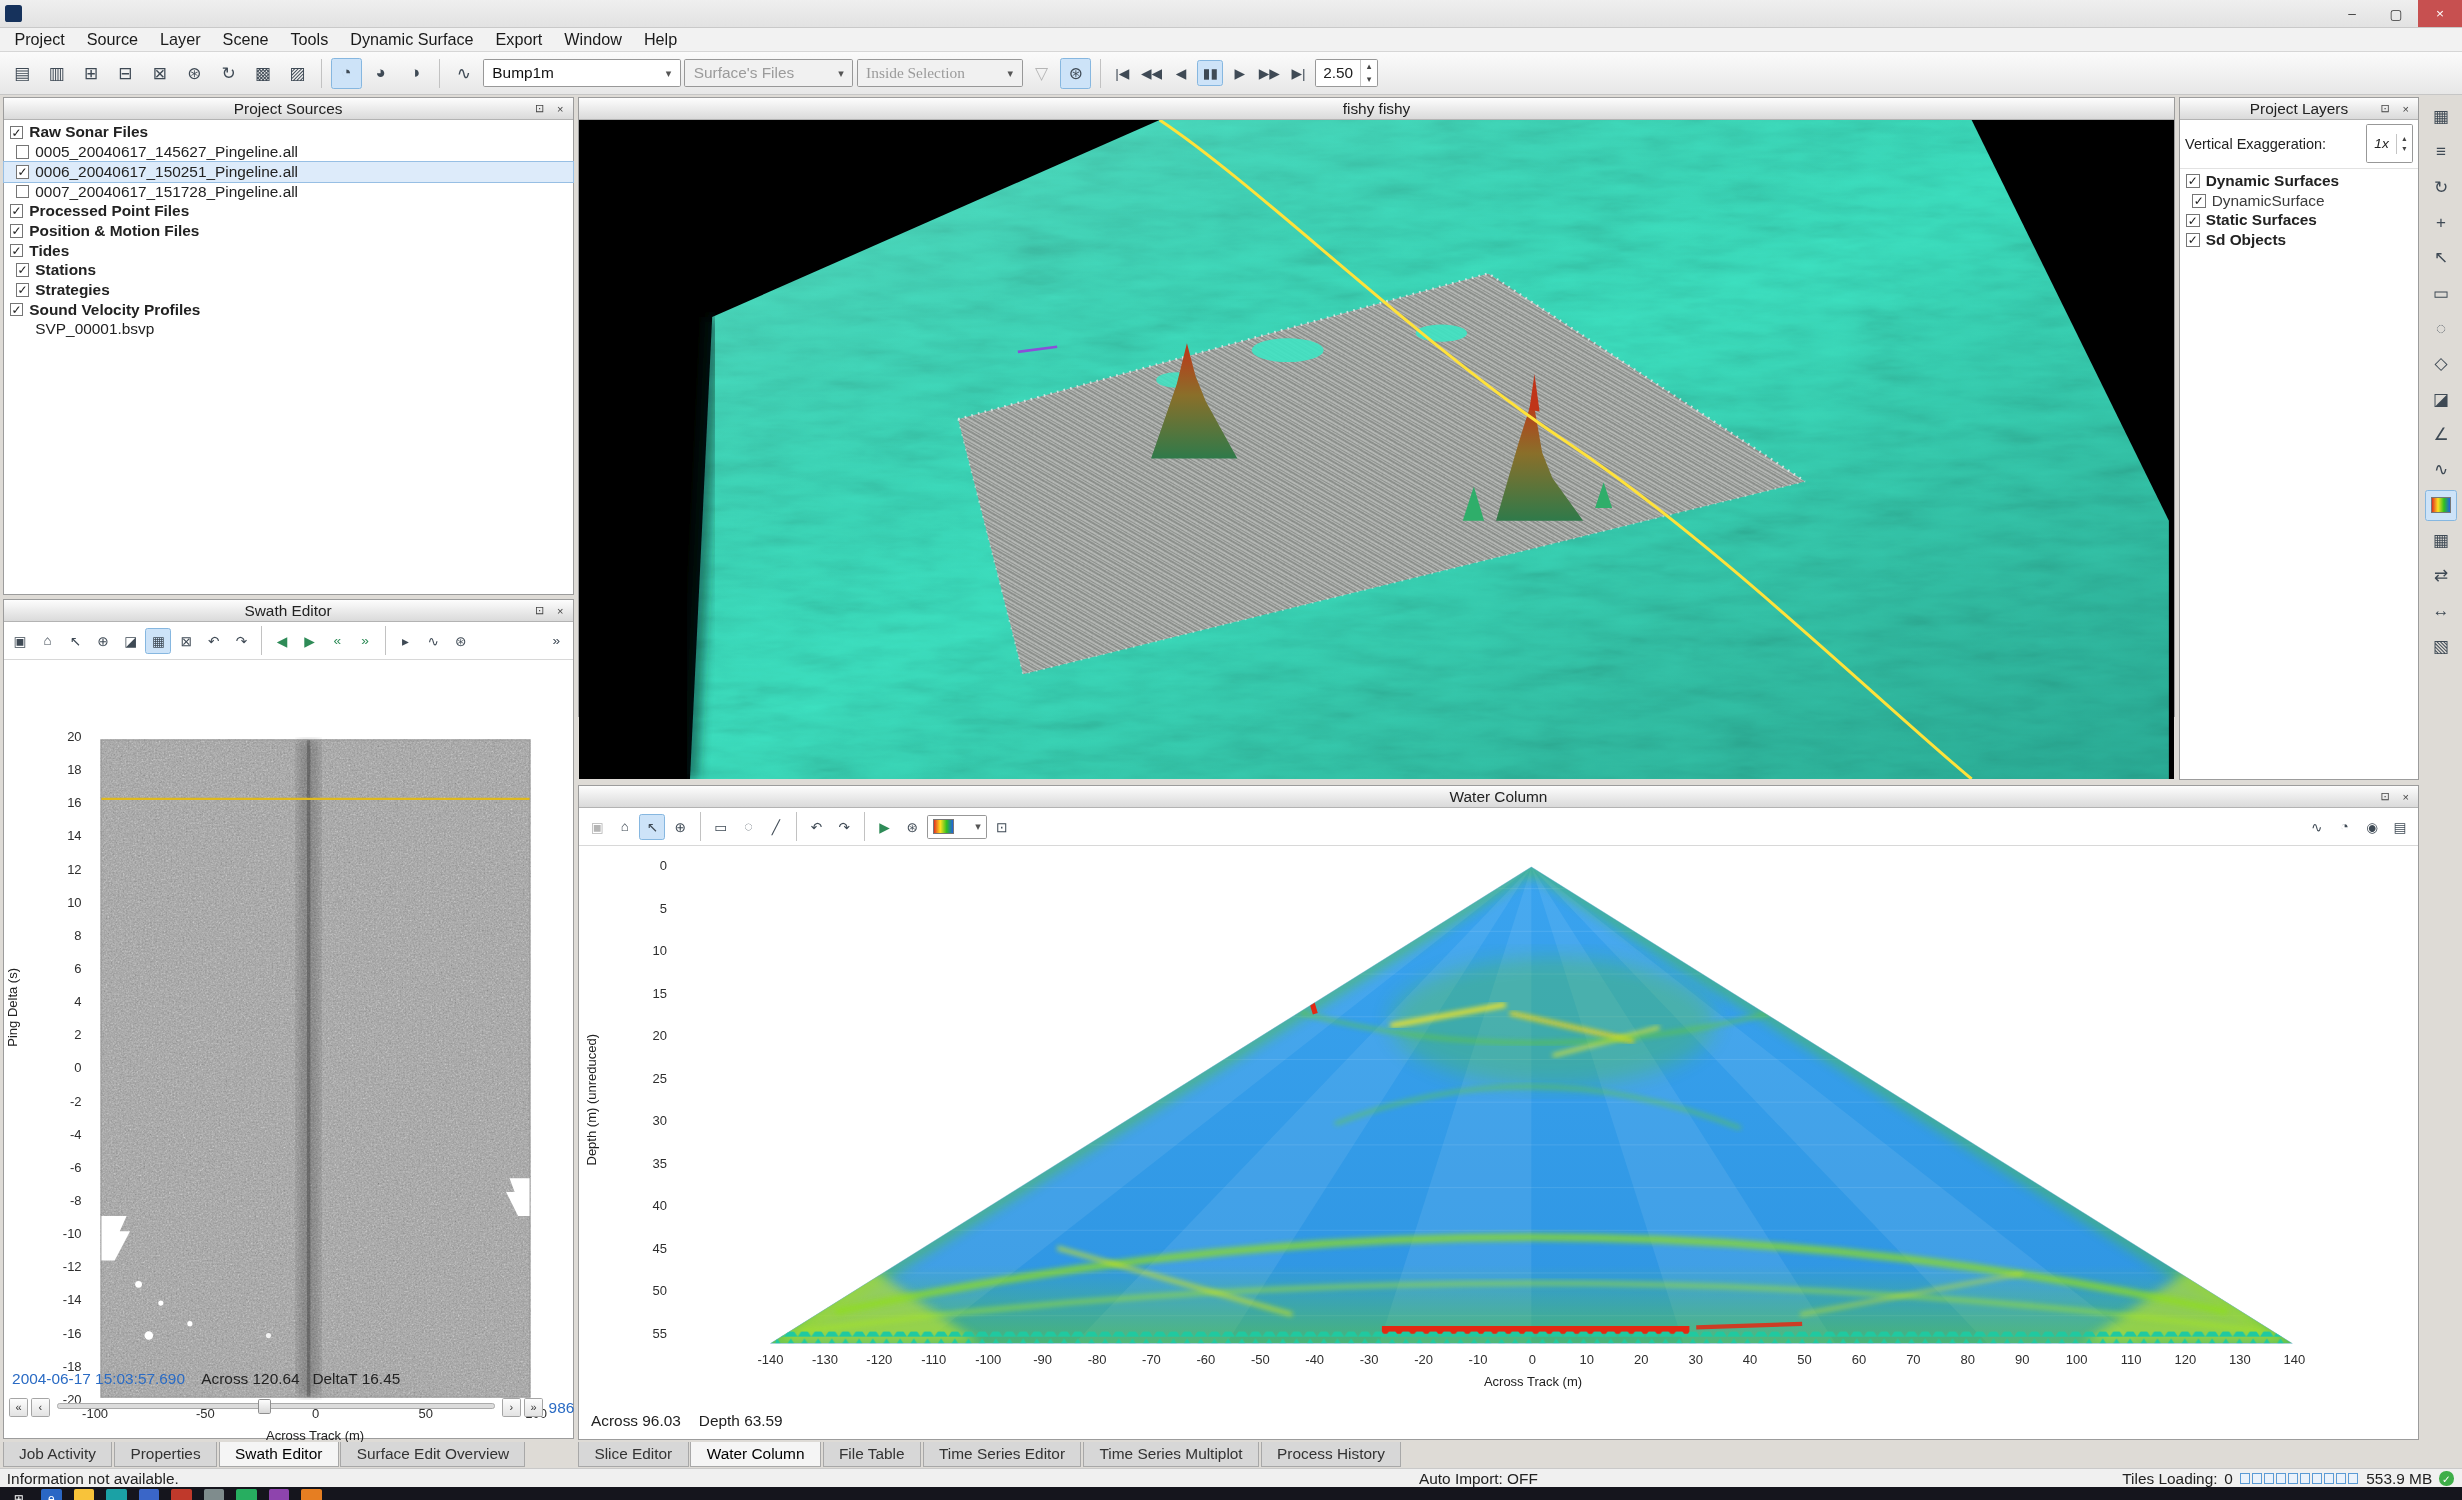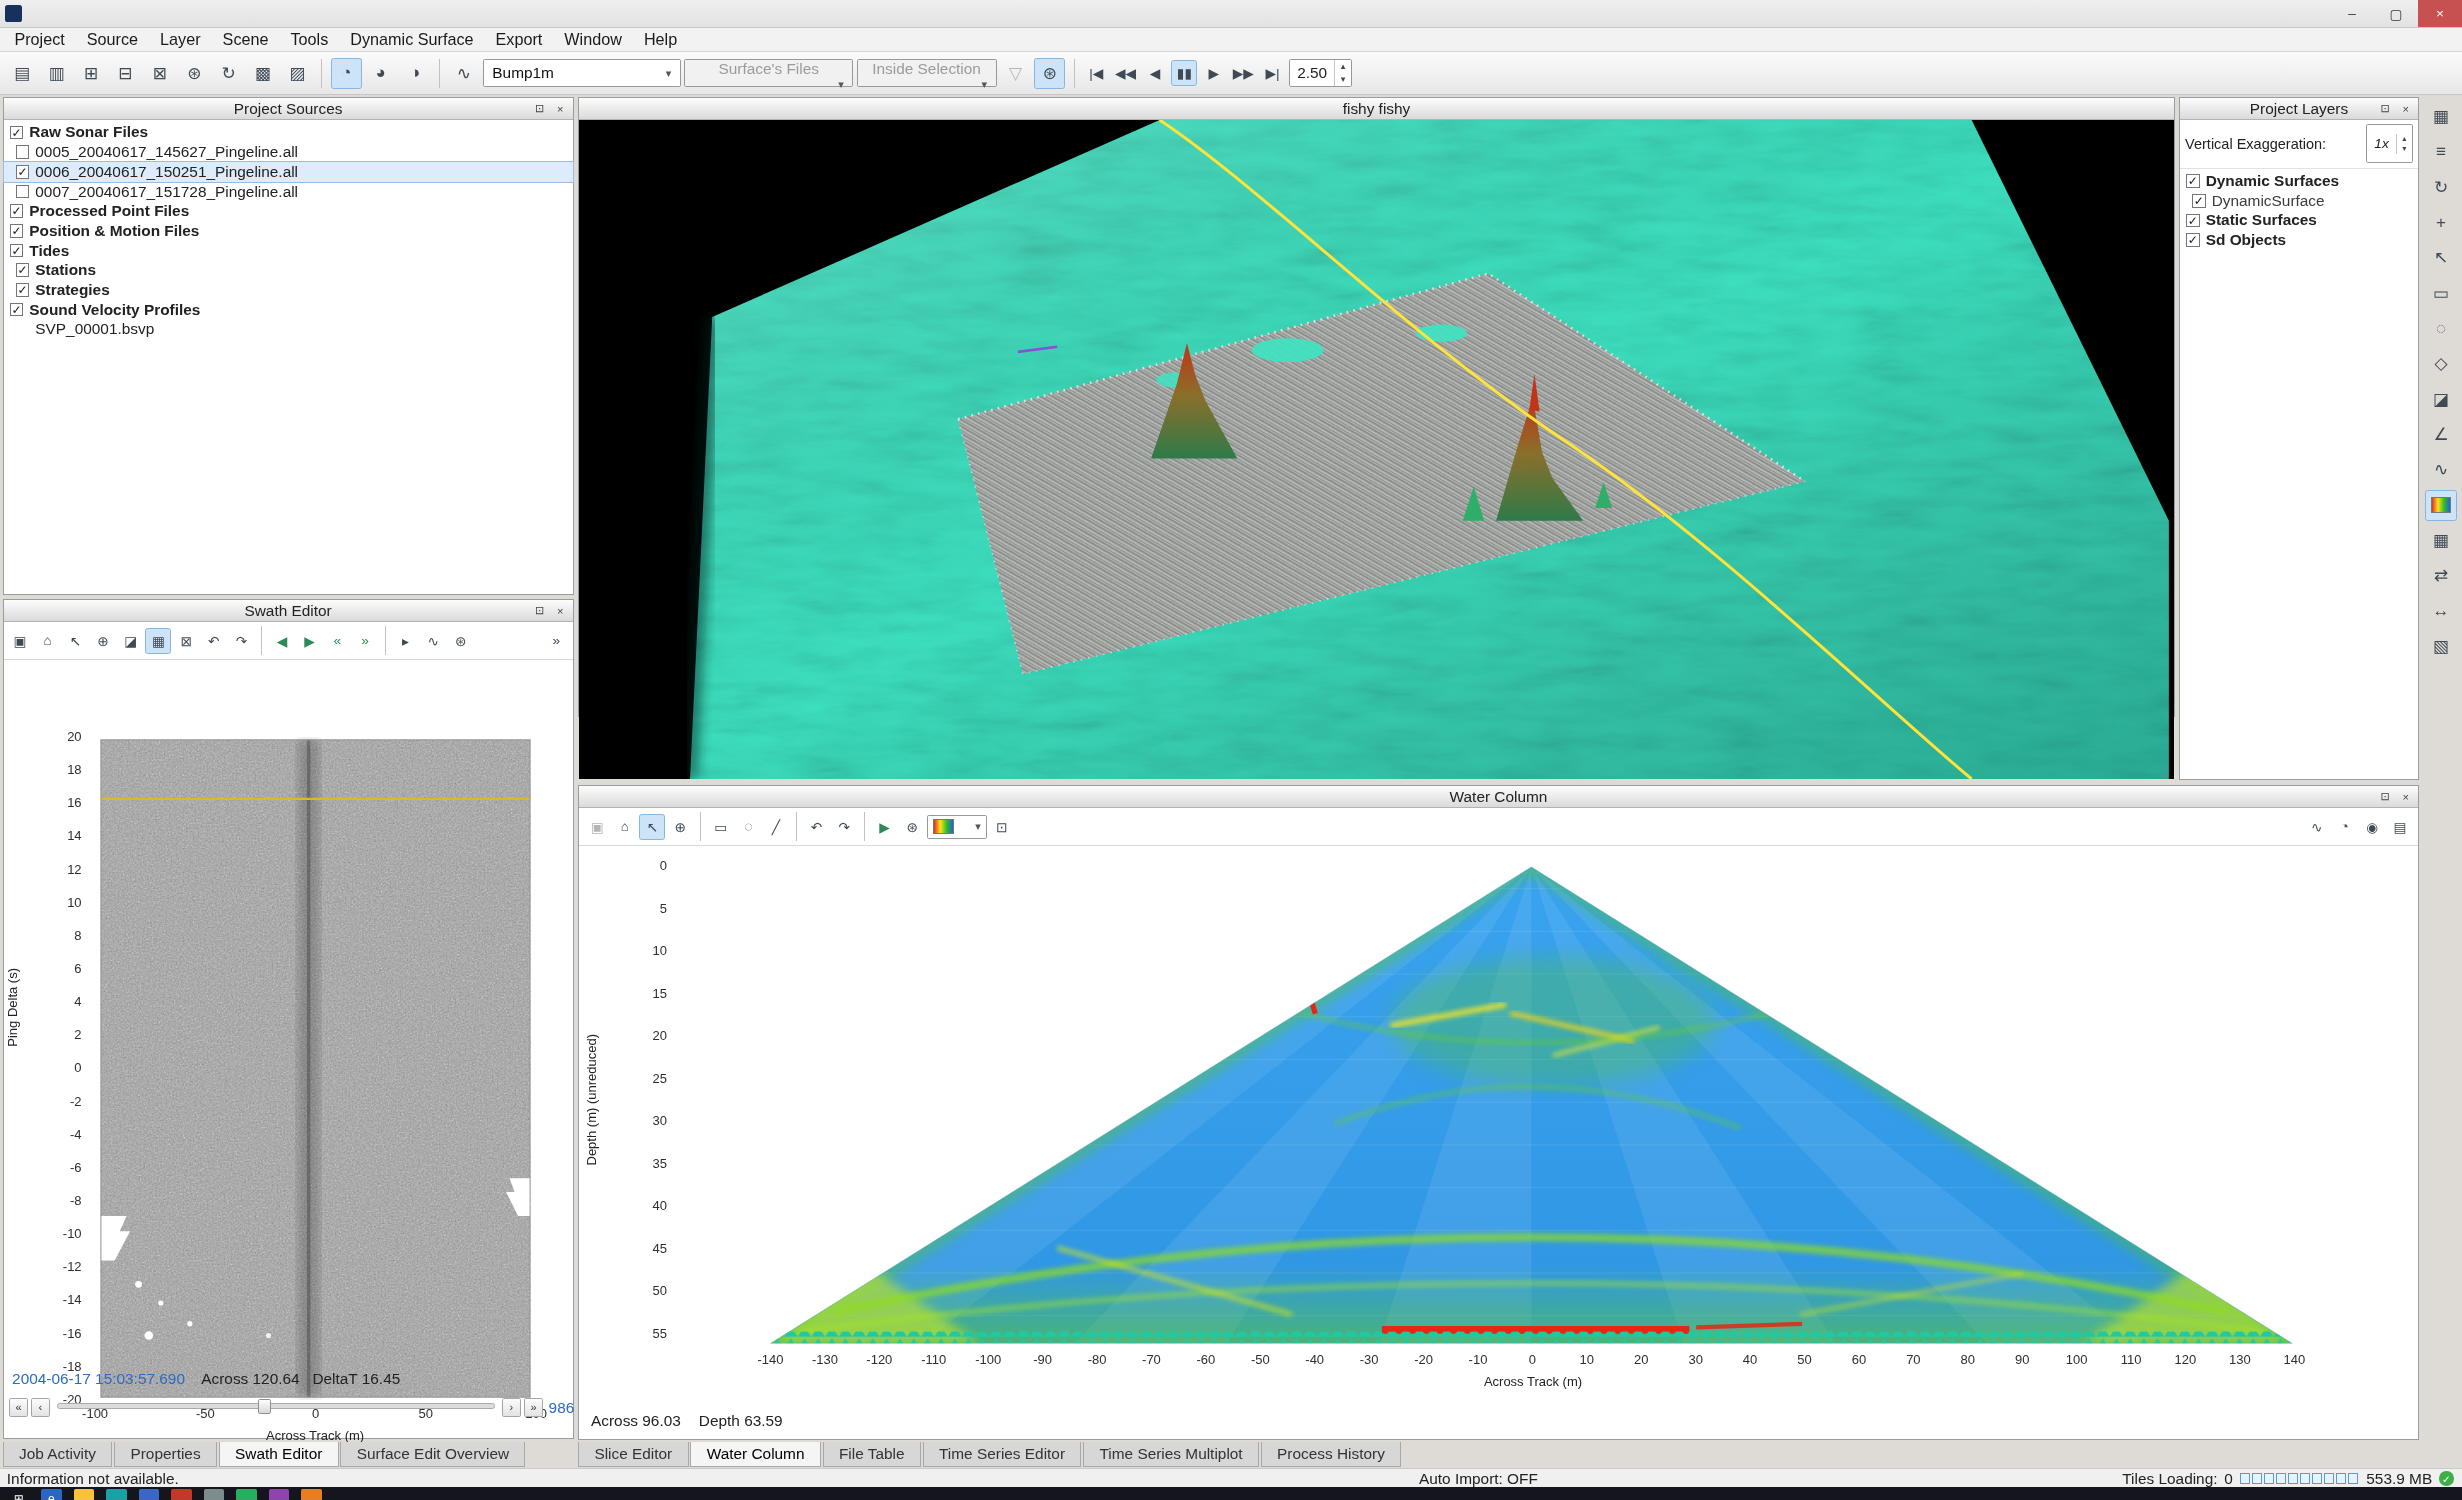--- a/index.html
+++ b/index.html
@@ -20,21 +20,21 @@
 
   #toolbar { position:absolute; left:0; top:52px; width:2462px; height:43px; background:linear-gradient(#fbfbfb,#e7e7e7); border-bottom:0.9px solid #c6c6c6; display:flex; align-items:center; padding:0 6.8px; gap:3.4px; }
   .ib { width:31px; height:31px; border:0.9px solid transparent; border-radius:2.6px; background:transparent; display:flex; align-items:center; justify-content:center; cursor:default; }
   .ib .g { font-size:17px; color:#3f4a55; }
   .ib.pressed { background:#cde3f8; border-color:#86b7e0; }
   .ib.disabled .g { color:#b5b5b5; }
   .ib.small { width:26px; height:26px; } .ib.small .g { font-size:13.7px; }
   .sep { width:0.9px; height:29px; background:#c2c2c2; margin:0 5.1px; flex:none; }
   .combo { height:28px; background:#fff; border:0.9px solid #989898; border-radius:1.7px; display:flex; align-items:center; padding:0 8.5px; font-size:15.4px; color:#111; flex:none; }
   .combo .arrow { margin-left:auto; padding-left:12px; color:#555; font-size:11px; }
-  .combo.disabled { background:#f1f1f1; color:#9b9b9b;flex-direction:column; }
+  .combo.disabled { background:#f1f1f1; color:#9b9b9b; }
   .spin { height:28px; background:#fff; border:0.9px solid #989898; border-radius:1.7px; display:flex; align-items:center; flex:none; }
   .spin .val { padding:0 6.8px; font-size:15.4px; min-width:44px; text-align:right; }
   .spin .updown { display:flex; flex-direction:column; border-left:0.9px solid #c5c5c5; }
   .spin .updown span { font-size:7.7px; line-height:13px; padding:0 4.3px; color:#444; }
 
   
   .panel { position:absolute; border:0.9px solid #9c9c9c; background:#fff; }
   .phdr { height:22px; background:linear-gradient(#fdfdfd,#dadada); border-bottom:0.9px solid #b3b3b3; display:flex; align-items:center; justify-content:center; font-size:15.4px; color:#222; position:relative; }
   .phdr .hbtns { position:absolute; right:3.4px; top:1.7px; display:flex; gap:2.6px; }
   .hbtn { width:18px; height:18px; display:flex; align-items:center; justify-content:center; font-size:11px; color:#444; }
@@ -147,21 +147,21 @@
       <span class="g">∿</span>
     </button>
   <div class="combo" style="width:198px;">
       <span>Bump1m</span>
       <span class="arrow">▾</span>
     </div>
   <div class="combo disabled" style="width:169px;">
       <span>Surface's Files</span>
       <span class="arrow">▾</span>
     </div>
-  <div class="combo disabled" style="width:140px;">
+  <div class="combo disabled" style="width:166px;font-family:Liberation Serif, serif;">
       <span>Inside Selection</span>
       <span class="arrow">▾</span>
     </div>
   <button class="ib disabled">
       <span class="g">▽</span>
     </button>
   <button class="ib pressed">
       <span class="g">⊛</span>
     </button>
   <div class="sep"></div>

